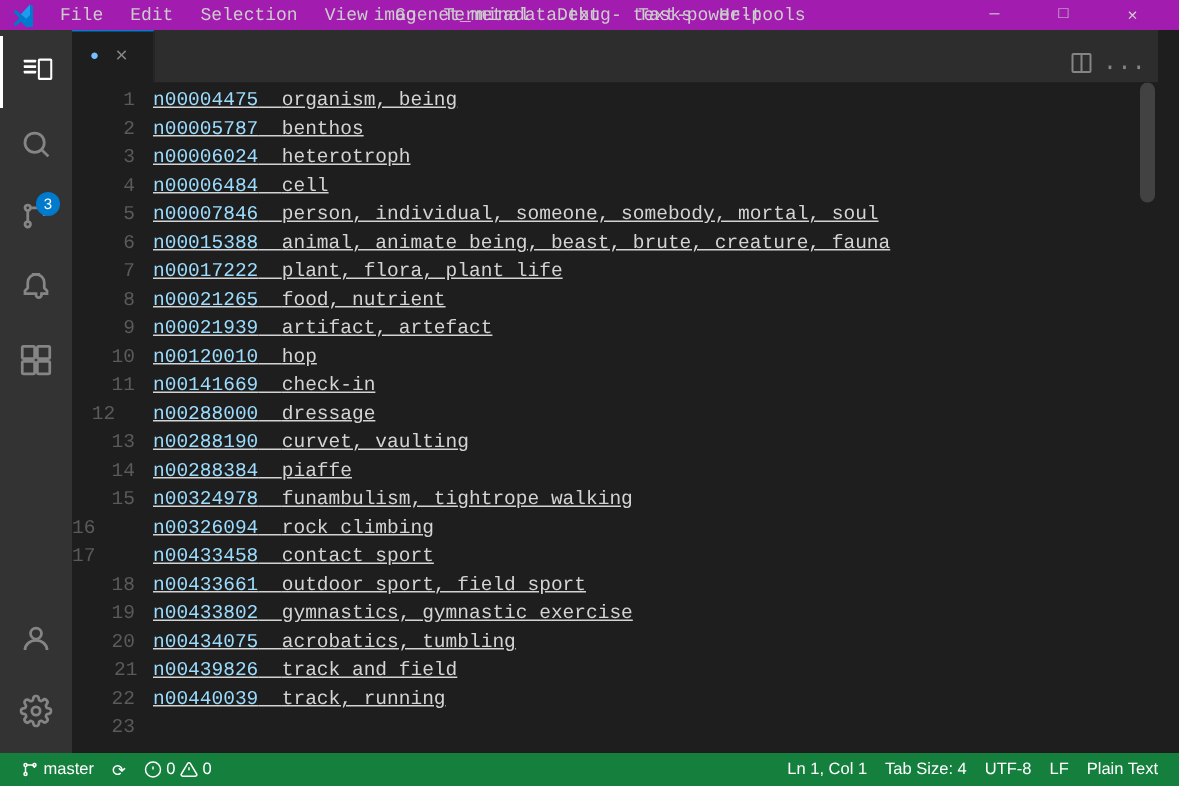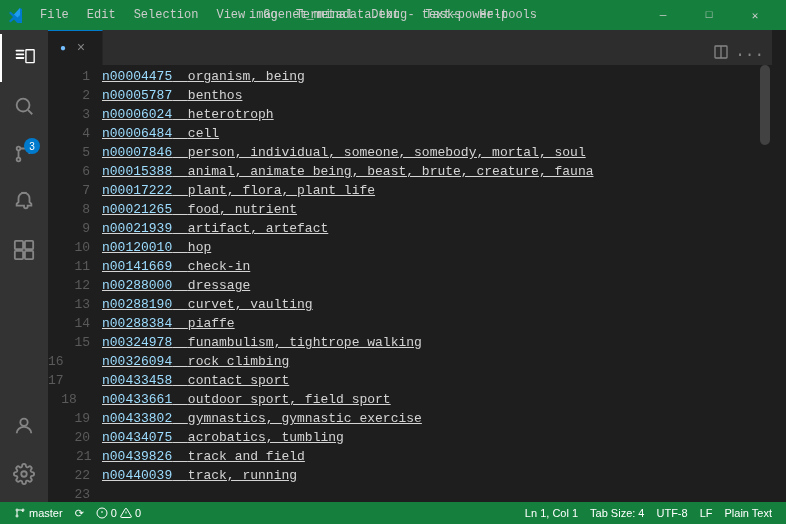--- a/index.html
+++ b/index.html
@@ -10,22 +10,22 @@
       font-size: 13px;
       overflow: hidden;
       width: 786px;
       height: 524px;
       display: flex;
       flex-direction: column;
     }
 
     
     #title-bar {
-      background: #15803d;
-      height: 30px;
+      background: #a21caf;
+      height: 20px;
       display: flex;
       align-items: center;
       justify-content: space-between;
       padding: 0 8px;
       flex-shrink: 0;
     }
     #title-bar-left {
       display: flex;
       align-items: center;
       gap: 8px;
@@ -377,27 +377,27 @@
           <div class="ln" style="height: 19px; line-height: 19px; text-align: right; font-size: 13px;">2</div>
           <div class="ln" style="height: 19px; line-height: 19px; text-align: right; font-size: 13px;">3</div>
           <div class="ln" style="height: 19px; line-height: 19px; text-align: right; font-size: 13px;">4</div>
           <div class="ln" style="height: 19px; line-height: 19px; text-align: right; font-size: 13px;">5</div>
           <div class="ln" style="height: 19px; line-height: 19px; text-align: right; font-size: 13px;">6</div>
           <div class="ln" style="height: 19px; line-height: 19px; text-align: right; font-size: 13px;">7</div>
           <div class="ln" style="height: 19px; line-height: 19px; text-align: right; font-size: 13px;">8</div>
           <div class="ln" style="height: 19px; line-height: 19px; text-align: right; font-size: 13px;">9</div>
           <div class="ln" style="height: 19px; line-height: 19px; text-align: right; font-size: 13px;">10</div>
           <div class="ln" style="height: 19px; line-height: 19px; text-align: right; font-size: 13px;">11</div>
-          <div class="ln" style="height: 19px; line-height: 19px; text-align: right; font-size: 13px;">12</div>
+          <div class="ln" style="height: 19px; line-height: 19px; text-align: center; font-size: 13px;">12</div>
           <div class="ln" style="height: 19px; line-height: 19px; text-align: right; font-size: 13px;">13</div>
           <div class="ln" style="height: 19px; line-height: 19px; text-align: right; font-size: 13px;">14</div>
           <div class="ln" style="height: 19px; line-height: 19px; text-align: right; font-size: 13px;">15</div>
           <div class="ln" style="height: 19px; line-height: 19px; text-align: left; font-size: 13px;">16</div>
           <div class="ln" style="height: 19px; line-height: 19px; text-align: left; font-size: 13px;">17</div>
-          <div class="ln" style="height: 19px; line-height: 19px; text-align: center; font-size: 13px;">18</div>
+          <div class="ln" style="height: 19px; line-height: 19px; text-align: right; font-size: 13px;">18</div>
           <div class="ln" style="height: 19px; line-height: 19px; text-align: right; font-size: 13px;">19</div>
           <div class="ln" style="height: 19px; line-height: 19px; text-align: right; font-size: 13px;">20</div>
           <div class="ln" style="height: 19px; line-height: 19px; text-align: center; font-size: 13px; padding-left: 28px;">21</div>
           <div class="ln" style="height: 19px; line-height: 19px; text-align: right; font-size: 13px;">22</div>
           <div class="ln" style="height: 19px; line-height: 19px; text-align: right; font-size: 13px;">23</div>
         </div>
 
       <div id="code-area">
       <div class="code-line"><span class="line-id">n00004475</span>  <span class="line-text">organism, being</span></div>
           <div class="code-line"><span class="line-id">n00005787</span>  <span class="line-text">benthos</span></div>

